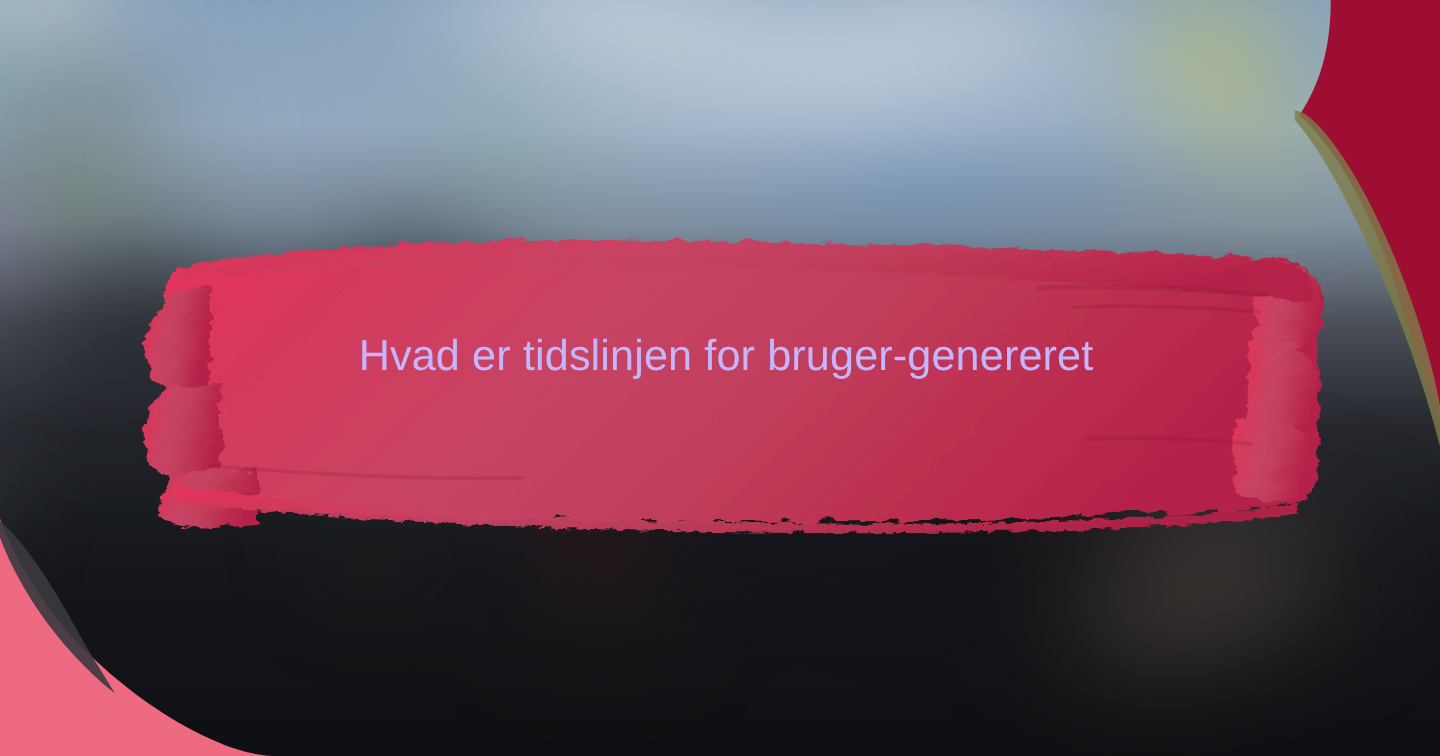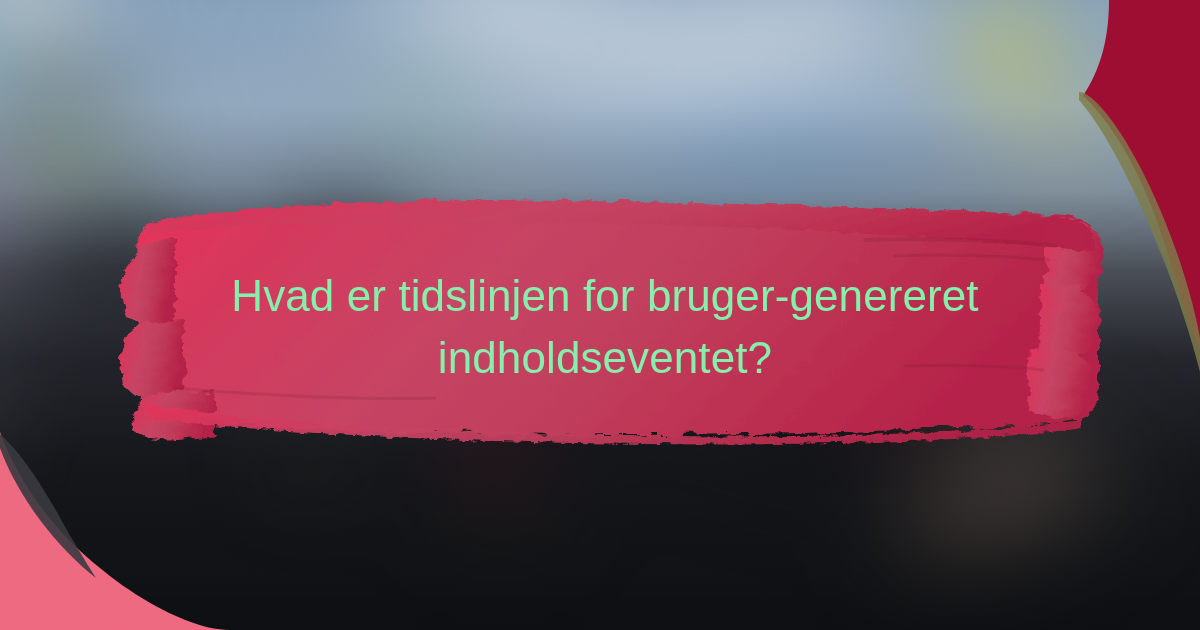--- a/index.html
+++ b/index.html
@@ -111,22 +111,22 @@
     width: 100%;
     height: 100%;
   }
 
   #headline {
     position: absolute;
     left: 150px;
     top: 265px;
     width: 910px;
     text-align: center;
-    color: #86efac;
-    font-size: 44px;
+    color: #c4b5fd;
+    font-size: 36px;
     line-height: 62px;
     font-weight: 400;
     letter-spacing: .1px;
     text-rendering: optimizeLegibility;
   }
 </style>
 </head>
 <body>
 
 <div id="card">
@@ -206,16 +206,15 @@
         <path d="M760,50 C820,48 900,50 950,56" stroke="#5A1020" stroke-width="4" fill="none" stroke-linecap="round"></path>
         <path d="M790,66 C840,64 900,66 944,70" stroke="#5A1020" stroke-width="3" fill="none" stroke-linecap="round"></path>
         <path d="M800,176 C850,174 900,176 938,180" stroke="#5A1020" stroke-width="3" fill="none" stroke-linecap="round"></path>
         <path d="M70,198 C160,206 260,210 330,208" stroke="#5A1020" stroke-width="3" fill="none" stroke-linecap="round"></path>
       </g>
     </svg>
   </div>
 
   <div id="headline">
     <div>Hvad er tidslinjen for bruger-genereret</div>
-    <div>indholdseventet?</div>
   </div>
 
 </div>
 
 </body></html>

